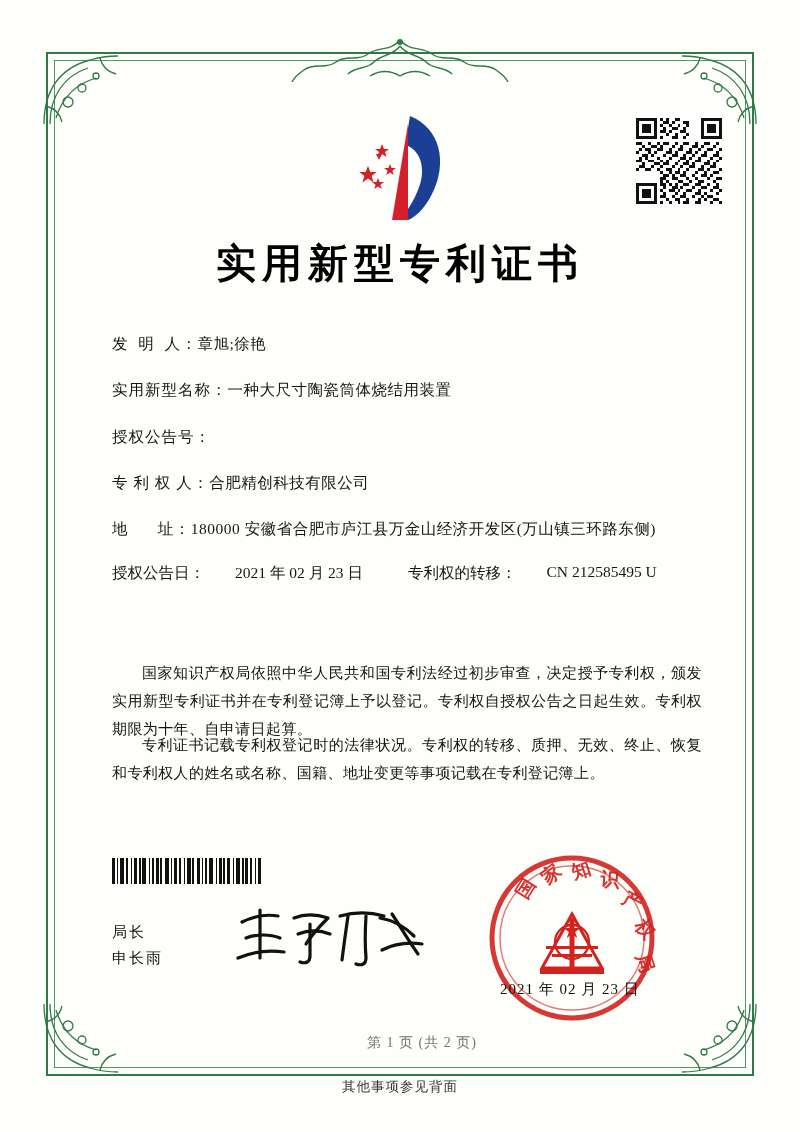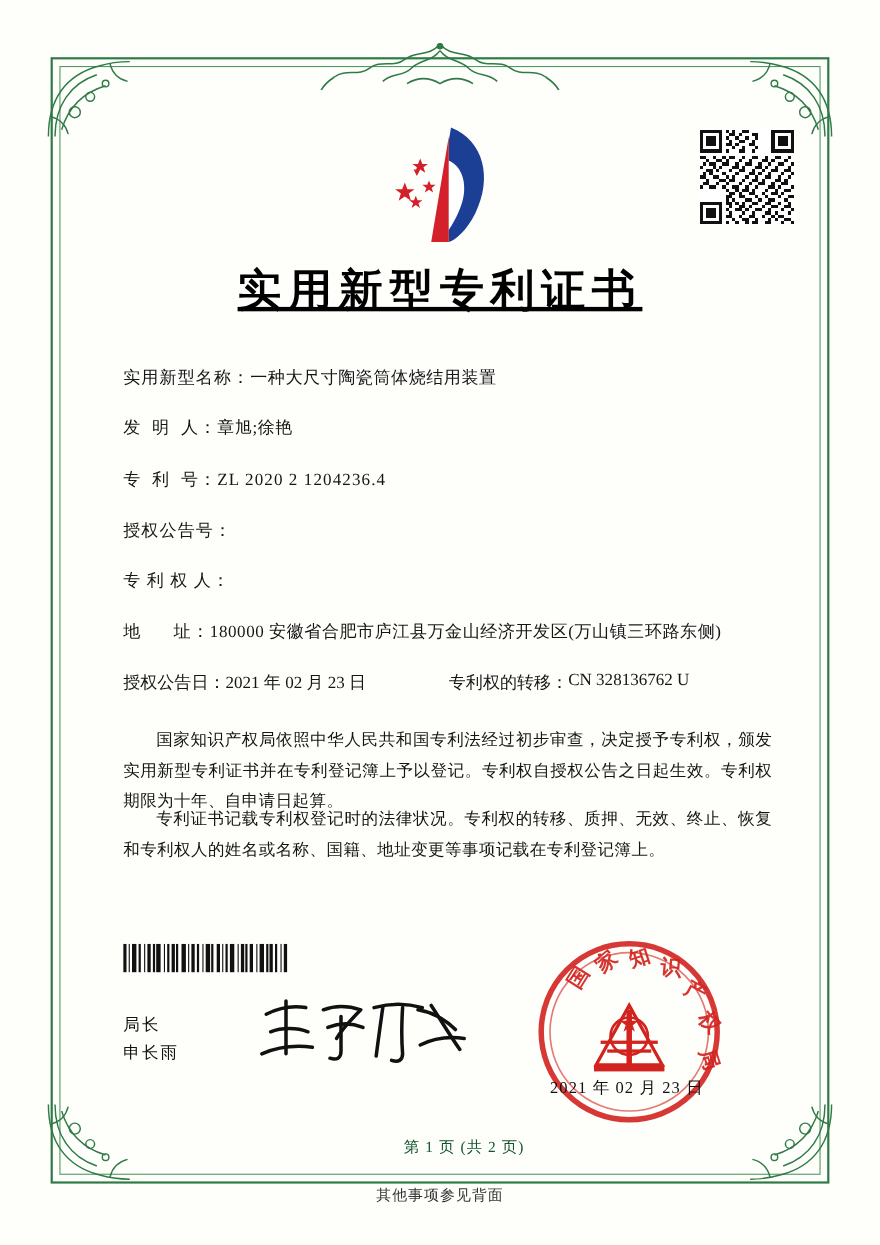--- a/index.html
+++ b/index.html
@@ -72,21 +72,20 @@
 
   .title{
     position:absolute;
     left:0;right:0;top:236px;
     text-align:center;
     font-family:"DejaVu Serif","Liberation Serif",serif;
     font-size:40px;
     font-weight:700;
     letter-spacing:6px;
     color:#000;
-    text-decoration:underline;
   }
 
   
   .fields{
     position:absolute;
     left:112px;top:332px;
     width:600px;
     font-size:15.5px;
     color:#151515;
   }
@@ -109,20 +108,21 @@
     font-family:"Liberation Serif",serif;
     letter-spacing:1px;
   }
   .row-split{
     display:flex;
     align-items:flex-start;
     margin-bottom:22px;
   }
   .row-split .half{
     display:flex;
+    gap:30px;
   }
   .row-split .half.first{width:296px;}
 
   
   .para{
     position:absolute;
     left:112px;
     width:590px;
     font-size:15px;
     line-height:1.85;
@@ -178,21 +178,21 @@
     color:#111;
   }
 
   
   .page-num{
     position:absolute;
     left:0;right:0;top:1034px;
     text-align:center;
     font-size:14px;
     letter-spacing:1px;
-    color:#14532d;
+    color:#737373;
     margin-left:44px;
   }
   .footnote{
     position:absolute;
     left:0;right:0;top:1078px;
     text-align:center;
     font-size:13.5px;
     letter-spacing:1px;
     color:#333;
   }
@@ -482,55 +482,52 @@
         <rect x="28" y="28" width="1" height="1"></rect>
       </g>
     </svg>
   </div>
 
   <div class="title">实用新型专利证书</div>
 
   <div class="fields">
 
     <div class="row">
+      <span class="lbl">发  明  人：</span>
+      <span class="val">章旭;徐艳</span>
+    </div>
+
+    <div class="row">
       <span class="lbl">实用新型名称：</span>
       <span class="val">一种大尺寸陶瓷筒体烧结用装置</span>
     </div>
 
-    <div class="row">
-      <span class="lbl">发  明  人：</span>
-      <span class="val">章旭;徐艳</span>
-    </div>
-
-    <div class="row">
-      <span class="lbl">专  利  号：</span>
-      <span class="val mono">ZL 2020 2 1204236.4</span>
-    </div>
 
     <div class="row">
       <span class="lbl">授权公告号：</span>
     </div>
 
     <div class="row">
       <span class="lbl">专 利 权 人：</span>
+      <span class="val">合肥精创科技有限公司</span>
     </div>
 
     <div class="row">
       <span class="lbl">地      址：</span>
       <span class="val">180000  安徽省合肥市庐江县万金山经济开发区(万山镇三环路东侧)</span>
     </div>
 
     <div class="row-split">
       <div class="half first">
         <span class="lbl">授权公告日：</span>
         <span class="val">2021 年 02 月 23 日</span>
       </div>
       <div class="half">
         <span class="lbl">专利权的转移：</span>
-        <span class="val mono">CN 328136762 U</span>
+        <span class="val mono">CN 212585495 U</span>
       </div>
     </div>
   </div>
 
   <div class="para para-2">专利证书记载专利权登记时的法律状况。专利权的转移、质押、无效、终止、恢复和专利权人的姓名或名称、国籍、地址变更等事项记载在专利登记簿上。</div>
   <div class="para para-1">国家知识产权局依照中华人民共和国专利法经过初步审查，决定授予专利权，颁发实用新型专利证书并在专利登记簿上予以登记。专利权自授权公告之日起生效。专利权期限为十年、自申请日起算。</div>
 
   <div class="barcode">
     <i style="width:3px"></i>
       <i style="width:2px;background:transparent"></i>

